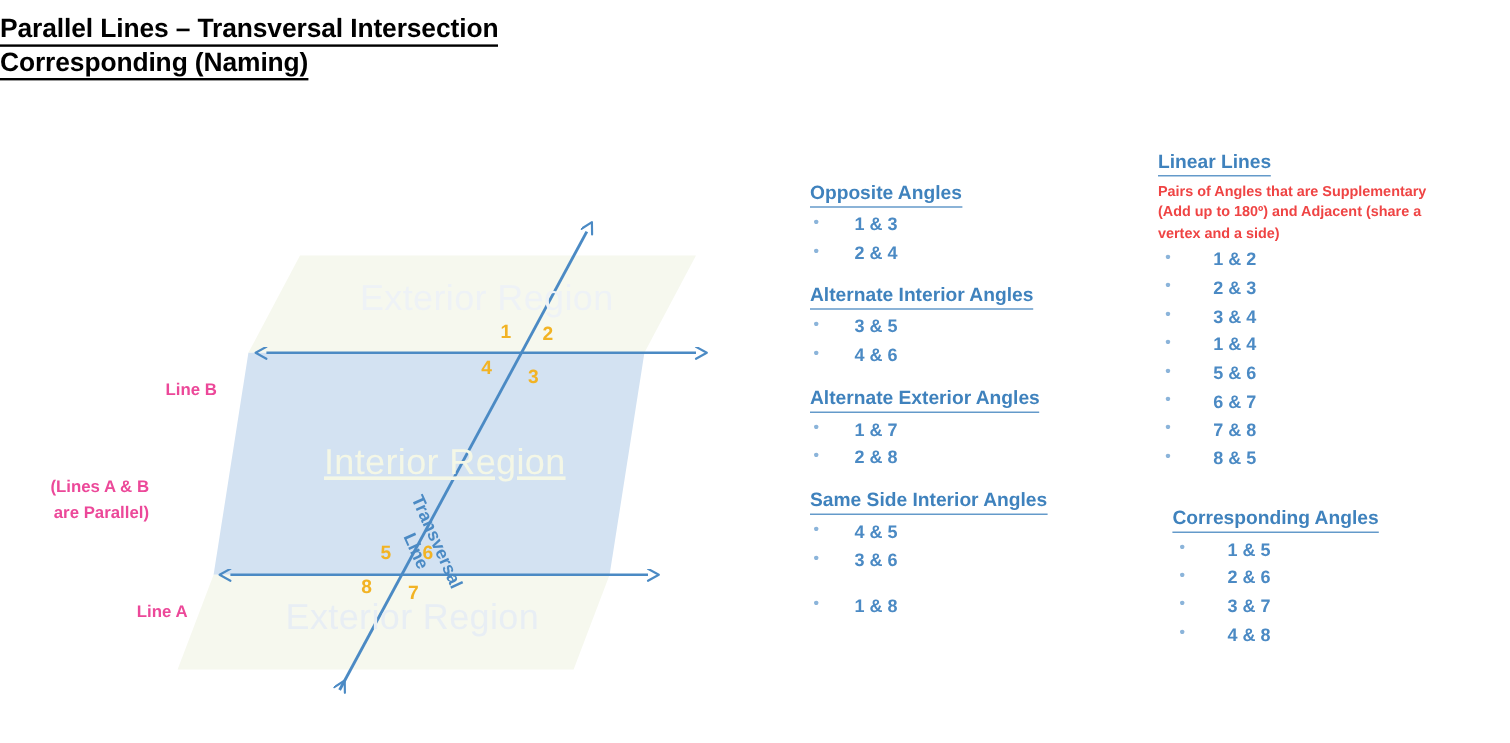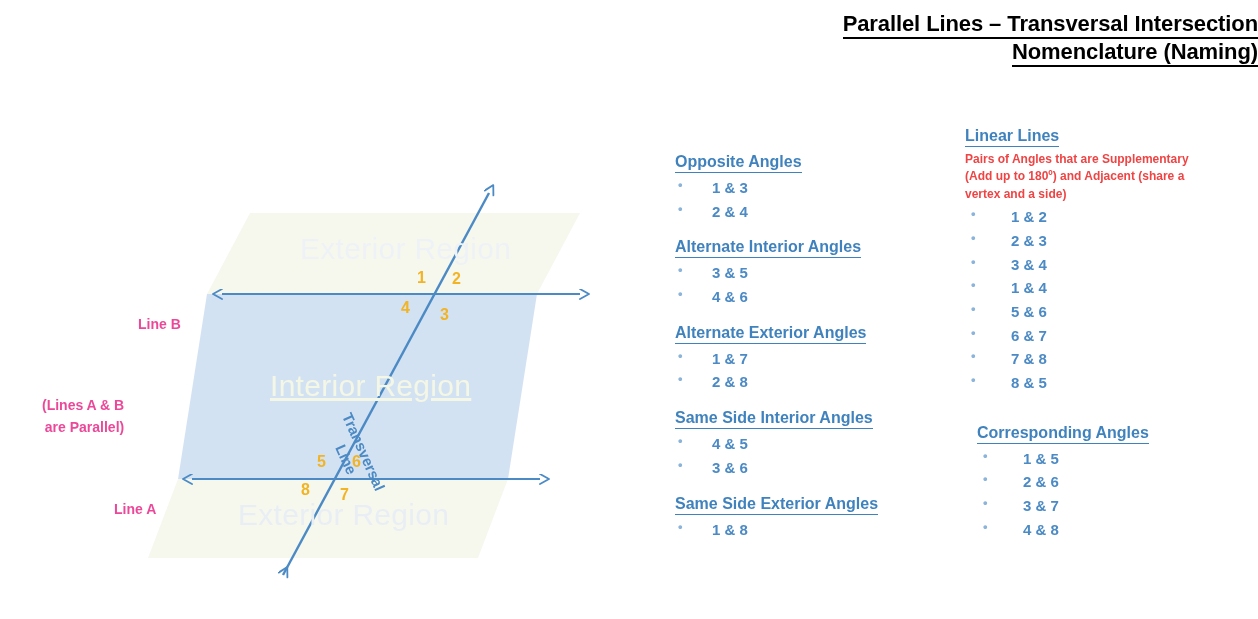--- a/index.html
+++ b/index.html
@@ -15,21 +15,21 @@
     font-family: "Liberation Sans", sans-serif;
     -webkit-font-smoothing: antialiased;
   }
 
   
   #title-block {
     position: absolute;
     left: 0;
     top: 10px;
     width: 1258px;
-    text-align: right;
+    text-align: left;
     line-height: 1.28;
   }
   #title-block .title-line {
     font-size: 22px;
     font-weight: bold;
     color: #000000;
     letter-spacing: -0.1px;
   }
   #title-block .title-line span {
     border-bottom: 2px solid #000;
@@ -144,21 +144,21 @@
   #corresponding-group { margin-left: 12px; }
 </style>
 </head>
 <body>
 
 <div id="title-block">
   <div class="title-line">
     <span>Parallel Lines – Transversal Intersection</span>
   </div>
   <div class="title-line">
-    <span>Nomenclature (Naming)</span>
+    <span>Corresponding (Naming)</span>
   </div>
 </div>
 
 <div id="diagram">
 
   <svg width="640" height="520" viewBox="0 0 640 520">
     <defs>
       <marker id="arrL" markerWidth="12" markerHeight="12" refX="10" refY="5" orient="auto" markerUnits="userSpaceOnUse">
         <path d="M10,0 L1,5 L10,10" fill="none" stroke="#4b8ac4" stroke-width="1.8" stroke-linecap="round" stroke-linejoin="round"></path>
       </marker>
@@ -237,21 +237,20 @@
 
   <div class="group">
     <div class="group-heading">Same Side Interior Angles</div>
     <ul class="pair-list">
       <li>4 &amp; 5</li>
       <li>3 &amp; 6</li>
     </ul>
   </div>
 
   <div class="group">
-    <div class="group-heading">Same Side Exterior Angles</div>
     <ul class="pair-list">
       <li>1 &amp; 8</li>
     </ul>
   </div>
 
 </div>
 
 <div class="list-col" id="col-right">
 
   <div class="group">

